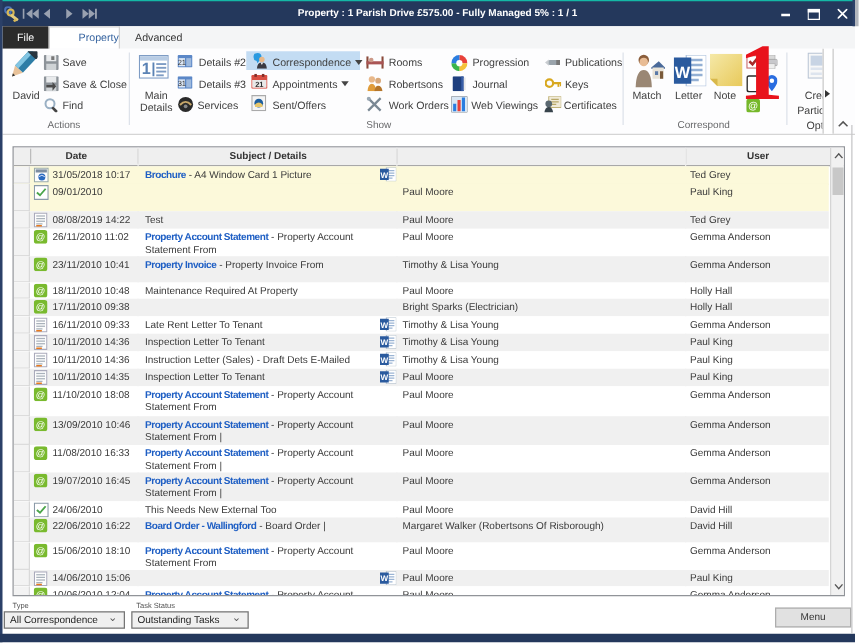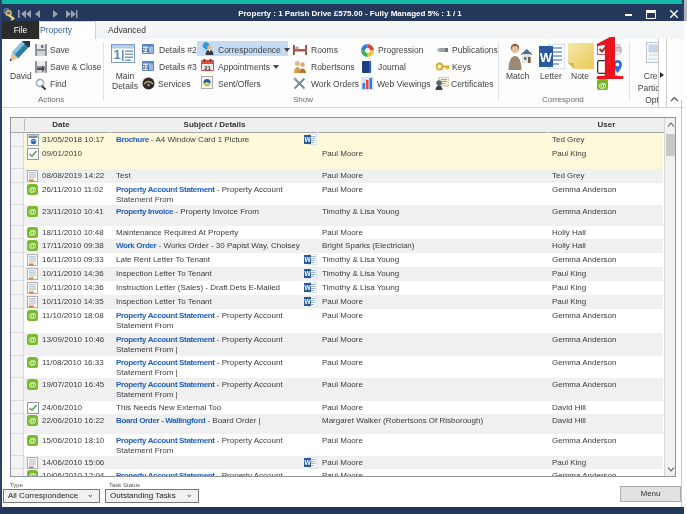--- a/index.html
+++ b/index.html
@@ -2,29 +2,29 @@
 <html><head><meta charset="utf-8">
 <style>
 html,body{margin:0;padding:0;}
 body{width:687px;height:514px;position:relative;overflow:hidden;font-family:"Liberation Sans",sans-serif;background:#fff;}
 .ab{position:absolute;}
 #rightstrip{left:684px;top:0;width:3px;height:21px;background:#b2b6bd;}
 #lborder{left:0;top:0;width:2px;height:514px;background:#2b4068;}
 #rborder{left:682px;top:0;width:2px;height:21px;background:#2b4068;}
 #bborder{left:0;top:507px;width:684px;height:7px;background:#24385c;}
 
-#titlebar{left:0;top:0;width:684px;height:21px;background:#24385c;border-top:4px solid #14b8a6;box-sizing:border-box;}
+#titlebar{left:0;top:0;width:684px;height:21px;background:#24385c;border-top:1px solid #14b8a6;box-sizing:border-box;}
 #title{left:16px;top:5px;width:668px;text-align:center;color:#fff;font-size:8px;font-weight:bold;}
 .navarr{top:5px;}
 #wmin{left:625px;top:10px;width:7px;height:1.5px;background:#fff;}
 .titleico{top:4px;}
 
 #tabrow{left:2px;top:21px;width:682px;height:18px;background:#f4f5f6;}
 #filetab{left:0px;top:0px;width:37px;height:18px;background:#2b2b2b;color:#fff;font-size:8.5px;text-align:center;line-height:18px;}
-#proptab{left:37px;top:0px;width:57px;height:18px;background:#fff;border:1px solid #d2d2d2;border-bottom:none;box-sizing:border-box;color:#35639f;font-size:8.5px;text-align:left;line-height:17px;}
+#proptab{left:37px;top:0px;width:57px;height:18px;background:#fff;border:1px solid #d2d2d2;border-bottom:none;box-sizing:border-box;color:#35639f;font-size:8.5px;text-align:right;line-height:17px;}
 #advtab{left:94px;top:0px;width:62px;height:18px;color:#333;font-size:8.5px;text-align:center;line-height:18px;}
 
 #ribbon{left:2px;top:39px;width:682px;height:69px;background:#fdfdfe;border-bottom:1px solid #d5d5d5;box-sizing:border-box;}
 .rtxt{font-size:8.5px;color:#3f3f3f;white-space:nowrap;}
 .rlabel{font-size:8px;color:#68696b;white-space:nowrap;}
 .vsep{top:3px;width:1px;height:58px;background:#dde2ea;}
 .ricon{position:absolute;}
 #corrhl{left:195px;top:2px;width:91px;height:15px;background:#c3dcf3;}
 .darr{display:inline-block;width:0;height:0;border-left:3.5px solid transparent;border-right:3.5px solid transparent;border-top:4px solid #444;margin-left:3px;vertical-align:1px;}
 
@@ -422,21 +422,20 @@
 <div class="ccont">Paul Moore</div>
 <div class="cuser">Holly Hall</div>
 </div>
 <div class="ab row" style="top:121px;height:14px;background:#f0f0f0;">
 <div class="gutter"></div>
 <svg class="icn" width="11" height="11" viewBox="0 0 11 11">
           <rect x="0" y="0" width="11" height="11" rx="2.5" fill="#79ba2e"></rect>
           <text x="5.5" y="8" font-size="7.5" fill="#fff" text-anchor="middle" font-family="Liberation Sans">@</text>
         </svg>
 <div class="cdate">17/11/2010 09:38</div>
-<div class="csubj"><span class="lnk">Work Order</span> - Works Order - 30 Papist Way, Cholsey</div>
 <div class="ccont">Bright Sparks (Electrician)</div>
 <div class="cuser">Holly Hall</div>
 </div>
 <div class="ab row" style="top:135px;height:14px;background:#ffffff;">
 <div class="gutter"></div>
 <svg class="icn" width="11" height="12" viewBox="0 0 11 12">
           <rect x="0.5" y="0.5" width="10" height="11" fill="#fdfdfd" stroke="#aab"></rect>
           <g fill="#a9b2bb">
             <rect x="2" y="2.3" width="7" height="1"></rect>
             <rect x="2" y="4.4" width="7" height="1"></rect>

